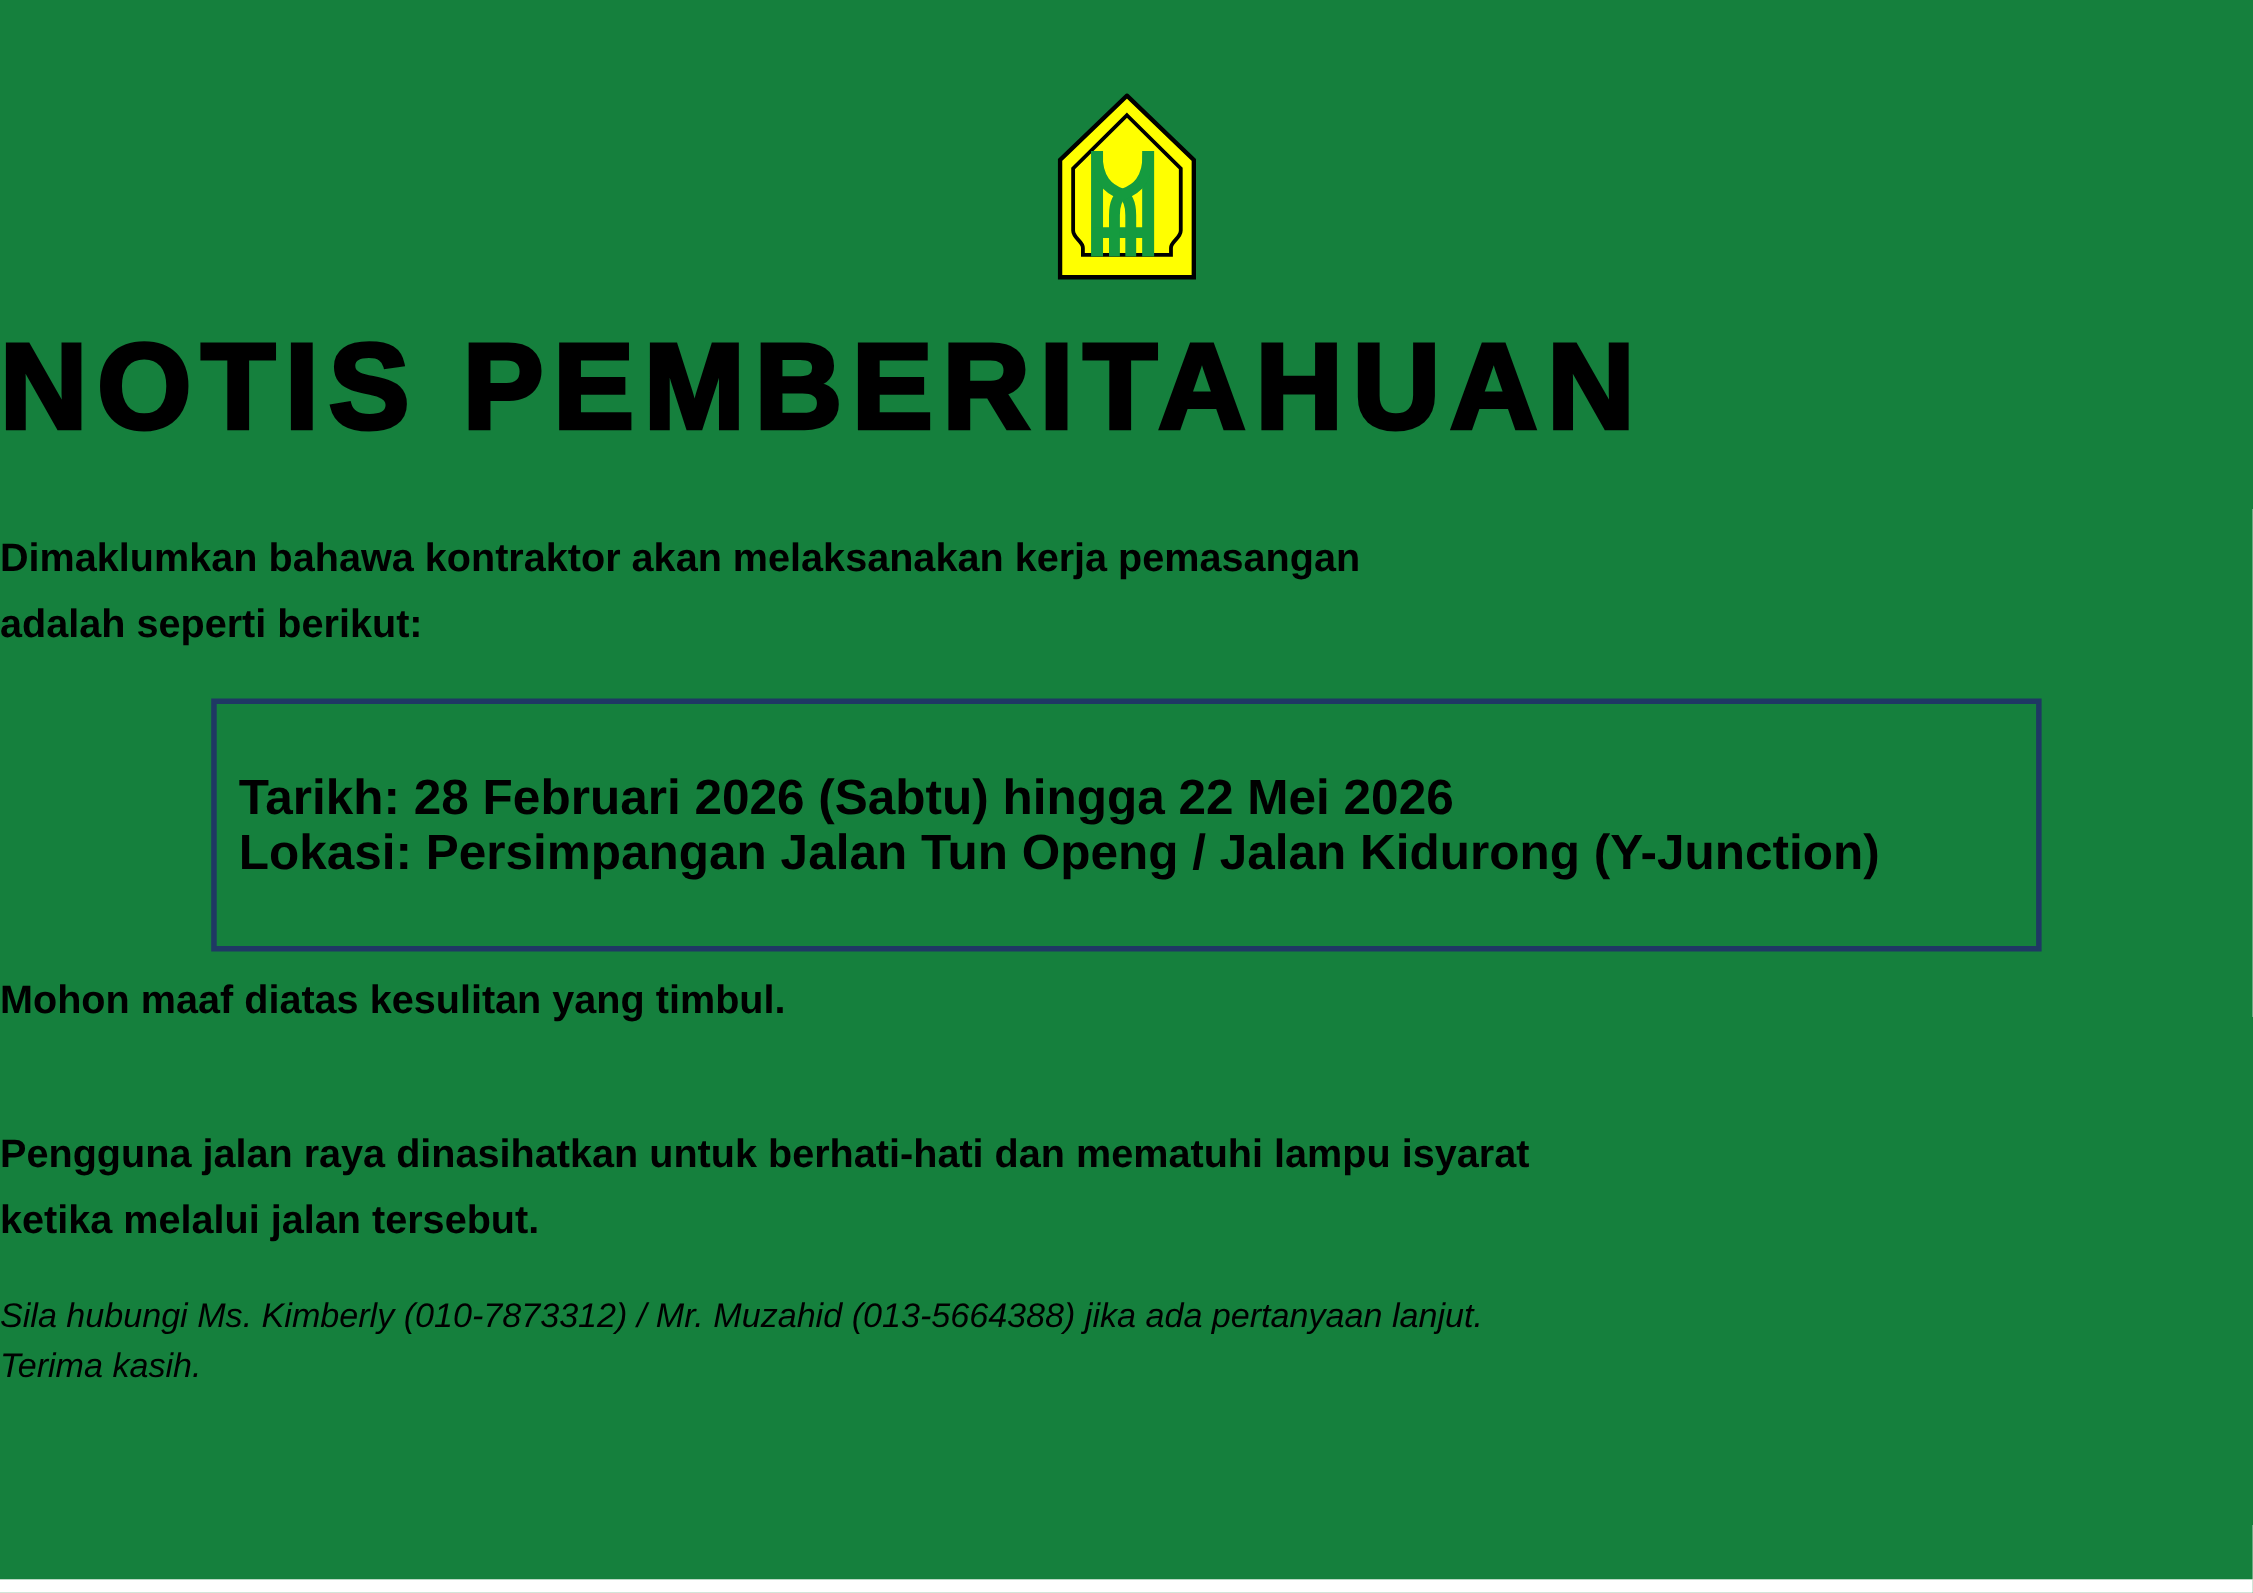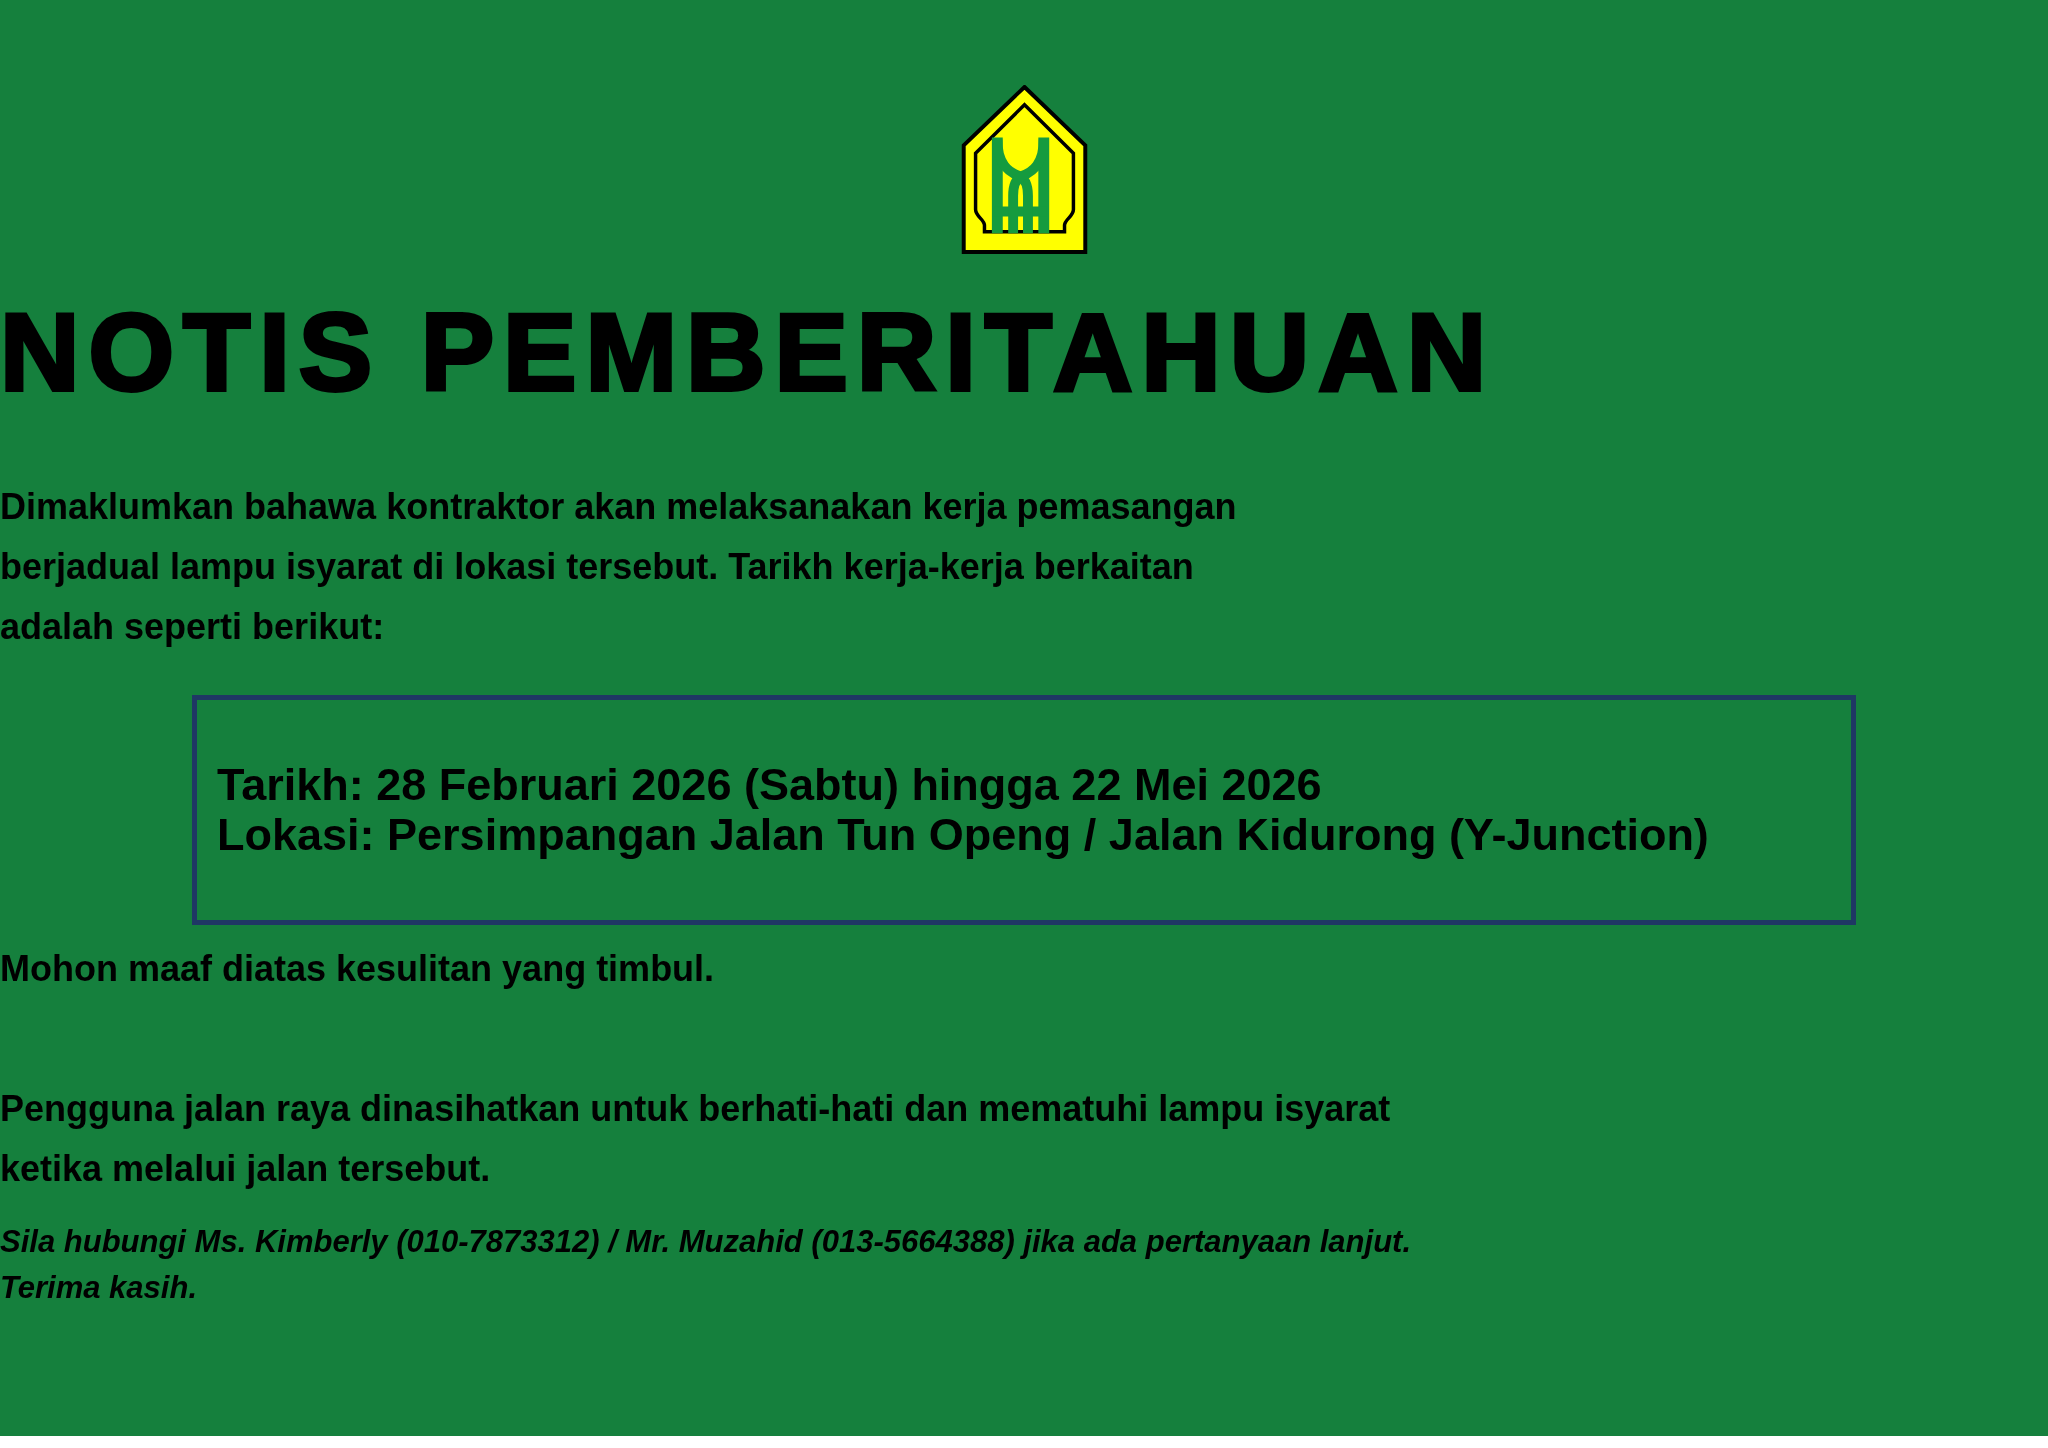--- a/index.html
+++ b/index.html
@@ -45,23 +45,23 @@
   .box-line {
     font-weight: bold;
     font-size: 45px;
     line-height: 50px;
     white-space: nowrap;
   }
   .box-line + .box-line { }
   .advisory { margin-top: 80px; }
   .apology  { margin-top: 14px; }
   .contact {
-    margin-top: 20px;
+    margin-top: 34px;
     font-style: italic;
-    font-weight: bold;
+    font-weight: normal;
     font-size: 31px;
     line-height: 46px;
   }
   .contact div { white-space: nowrap; }
 </style>
 </head>
 <body>
 
 <div class="page">
 
@@ -74,21 +74,20 @@
       <path d="M33 128 L86 128" stroke-width="10"></path>
       <path d="M36 55 C36 80 47 88 58 92 C65 95 67 103 67 112 L67 150" stroke-width="10"></path>
       <path d="M83 55 C83 80 72 88 61 92 C54 95 52 103 52 112 L52 150" stroke-width="10"></path>
     </g>
   </svg>
 
   <div class="title">NOTIS PEMBERITAHUAN</div>
 
   <div class="para intro">
     <div>Dimaklumkan bahawa kontraktor akan melaksanakan kerja pemasangan</div>
-    <div>berjadual lampu isyarat di lokasi tersebut. Tarikh kerja-kerja berkaitan</div>
     <div>adalah seperti berikut:</div>
   </div>
 
   <div class="details-box">
     <div class="box-line">Tarikh: 28 Februari 2026 (Sabtu) hingga 22 Mei 2026</div>
     <div class="box-line">Lokasi: Persimpangan Jalan Tun Openg / Jalan Kidurong (Y-Junction)</div>
   </div>
 
   <div class="para apology">Mohon maaf diatas kesulitan yang timbul.</div>
 

